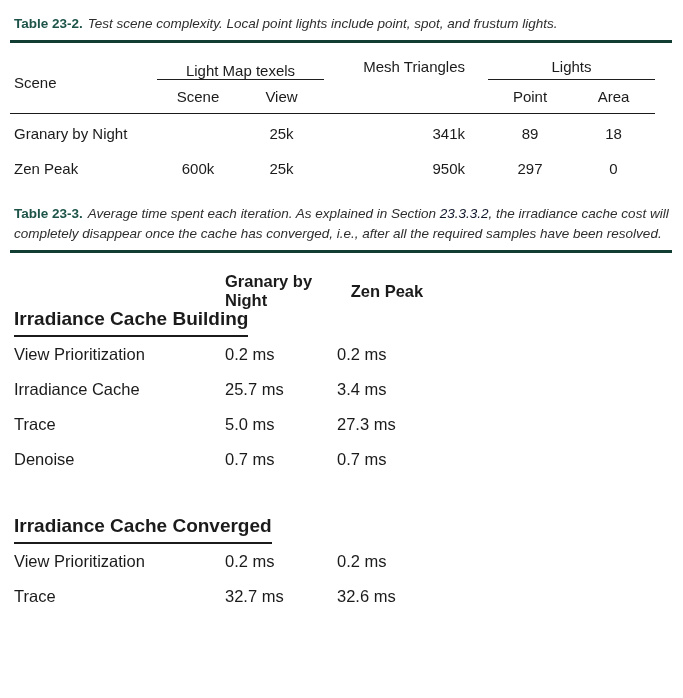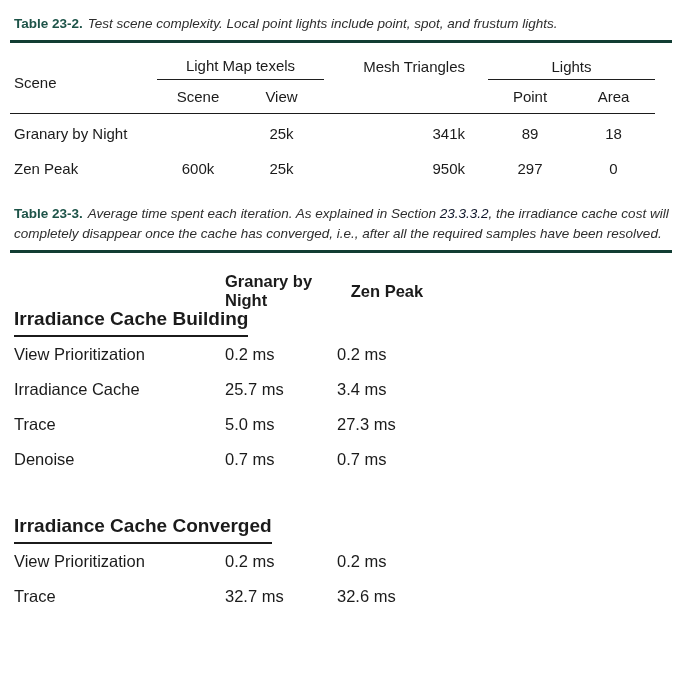--- a/index.html
+++ b/index.html
@@ -42,21 +42,21 @@
     grid-template-columns: 147px 82px 85px 141px 23px 84px 83px;
     width: 645px;
     font-size: 15px;
   }
   .t1-head {
     margin-top: 9px;
     grid-template-rows: 28px 33px;
     border-bottom: 1.5px solid #1b1b1b;
   }
   .h-scene { grid-column: 1; grid-row: 1 / 3; display: flex; align-items: center; padding-left: 4px; }
-  .g-lm     { grid-column: 2 / 4; grid-row: 1; border-bottom: 1.5px solid #1f1f1f; display: flex; align-items: flex-end; justify-content: center; padding-bottom: 5px; }
+  .g-lm     { grid-column: 2 / 4; grid-row: 1; border-bottom: 1.5px solid #1f1f1f; display: flex; align-items: flex-end; justify-content: center; }
   .g-mesh   { grid-column: 4; grid-row: 1; display: flex; align-items: flex-end; justify-content: flex-end; padding-bottom: 5px; }
   .g-lights { grid-column: 6 / 8; grid-row: 1; border-bottom: 1.5px solid #1f1f1f; display: flex; align-items: flex-end; justify-content: center; padding-bottom: 4px; }
   .sh { grid-row: 2; display: flex; align-items: center; justify-content: center; }
   .sh-scene { grid-column: 2; }
   .sh-view  { grid-column: 3; }
   .sh-point { grid-column: 6; }
   .sh-area  { grid-column: 7; }
 
   .t1-body { grid-auto-rows: 35px; padding-top: 2px; }
   .t1-body > div { display: flex; align-items: center; }

